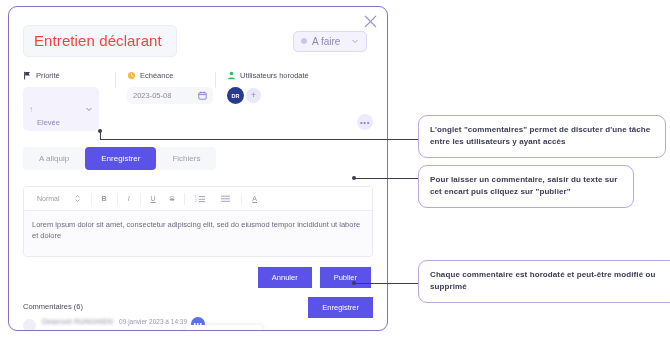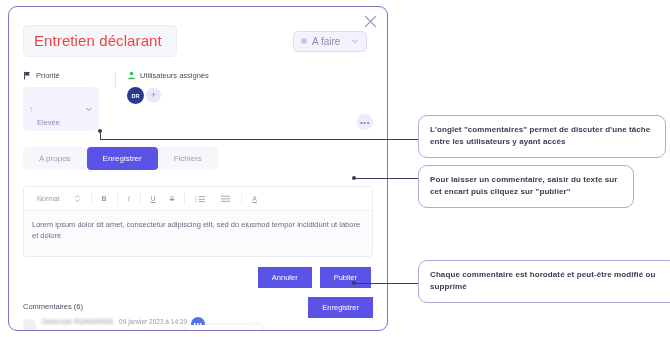--- a/index.html
+++ b/index.html
@@ -280,42 +280,64 @@
             <span class="arrow">↑</span>
             <span class="lbl">Elevée</span>
             <span class="chev">
               <svg viewBox="0 0 8 8" width="8" height="8">
                 <polyline points="1.5,3 4,5.5 6.5,3" fill="none" stroke="#8d8ab5" stroke-width="1"></polyline>
               </svg>
             </span>
           </div>
         </div>
 
+        <div class="meta-col ech">
+          <div class="meta-label">
+            <span class="ic">
+              <svg viewBox="0 0 9 9" width="9" height="9">
+                <circle cx="4.5" cy="4.5" r="3.6" fill="#f5b942"></circle>
+                <polyline points="4.5,2.4 4.5,4.6 6.1,5.4" fill="none" stroke="#fff" stroke-width="0.9"></polyline>
+              </svg>
+            </span>
+            <span>Echéance</span>
+          </div>
+          <div class="meta-value ech-value">
+            <span class="lbl">2023-05-08</span>
+            <span class="cal-ic">
+              <svg viewBox="0 0 9 9" width="9" height="9">
+                <rect x="0.8" y="1.6" width="7.4" height="6.6" rx="1" fill="none" stroke="#7f7bd6" stroke-width="0.9"></rect>
+                <line x1="0.8" y1="3.6" x2="8.2" y2="3.6" stroke="#7f7bd6" stroke-width="0.9"></line>
+                <line x1="2.7" y1="0.6" x2="2.7" y2="2.4" stroke="#7f7bd6" stroke-width="0.9"></line>
+                <line x1="6.3" y1="0.6" x2="6.3" y2="2.4" stroke="#7f7bd6" stroke-width="0.9"></line>
+              </svg>
+            </span>
+          </div>
+        </div>
 
         <div class="meta-col users">
           <div class="meta-label">
             <span class="ic">
               <svg viewBox="0 0 9 9" width="9" height="9">
                 <circle cx="4.5" cy="2.5" r="1.8" fill="#2fbf5f"></circle>
                 <path d="M0.9 8.2 C0.9 5.8 8.1 5.8 8.1 8.2 Z" fill="#2fbf5f"></path>
               </svg>
             </span>
-            <span>Utilisateurs assignés</span>
+            <span>Utilisateurs horodaté</span>
           </div>
           <div class="avatars">
             <div class="avatar">DR</div>
             <div class="add-user">+</div>
           </div>
         </div>
 
         <div class="more-btn">•••</div>
       </div>
 
       <div class="tabs">
-        <div class="tab">A propos</div>
+        <div class="tab">A aliquip</div>
         <div class="tab active">Enregistrer</div>
         <div class="tab">Fichiers</div>
       </div>
 
       <div class="editor">
         <div class="editor-toolbar">
           <div class="tb-btn">Normal</div>
           <div class="tb-btn">
             <svg viewBox="0 0 7 11" width="7" height="11">
               <polyline points="1.6,4.4 3.5,2.4 5.4,4.4" fill="none" stroke="#a8a8ba" stroke-width="0.9"></polyline>

